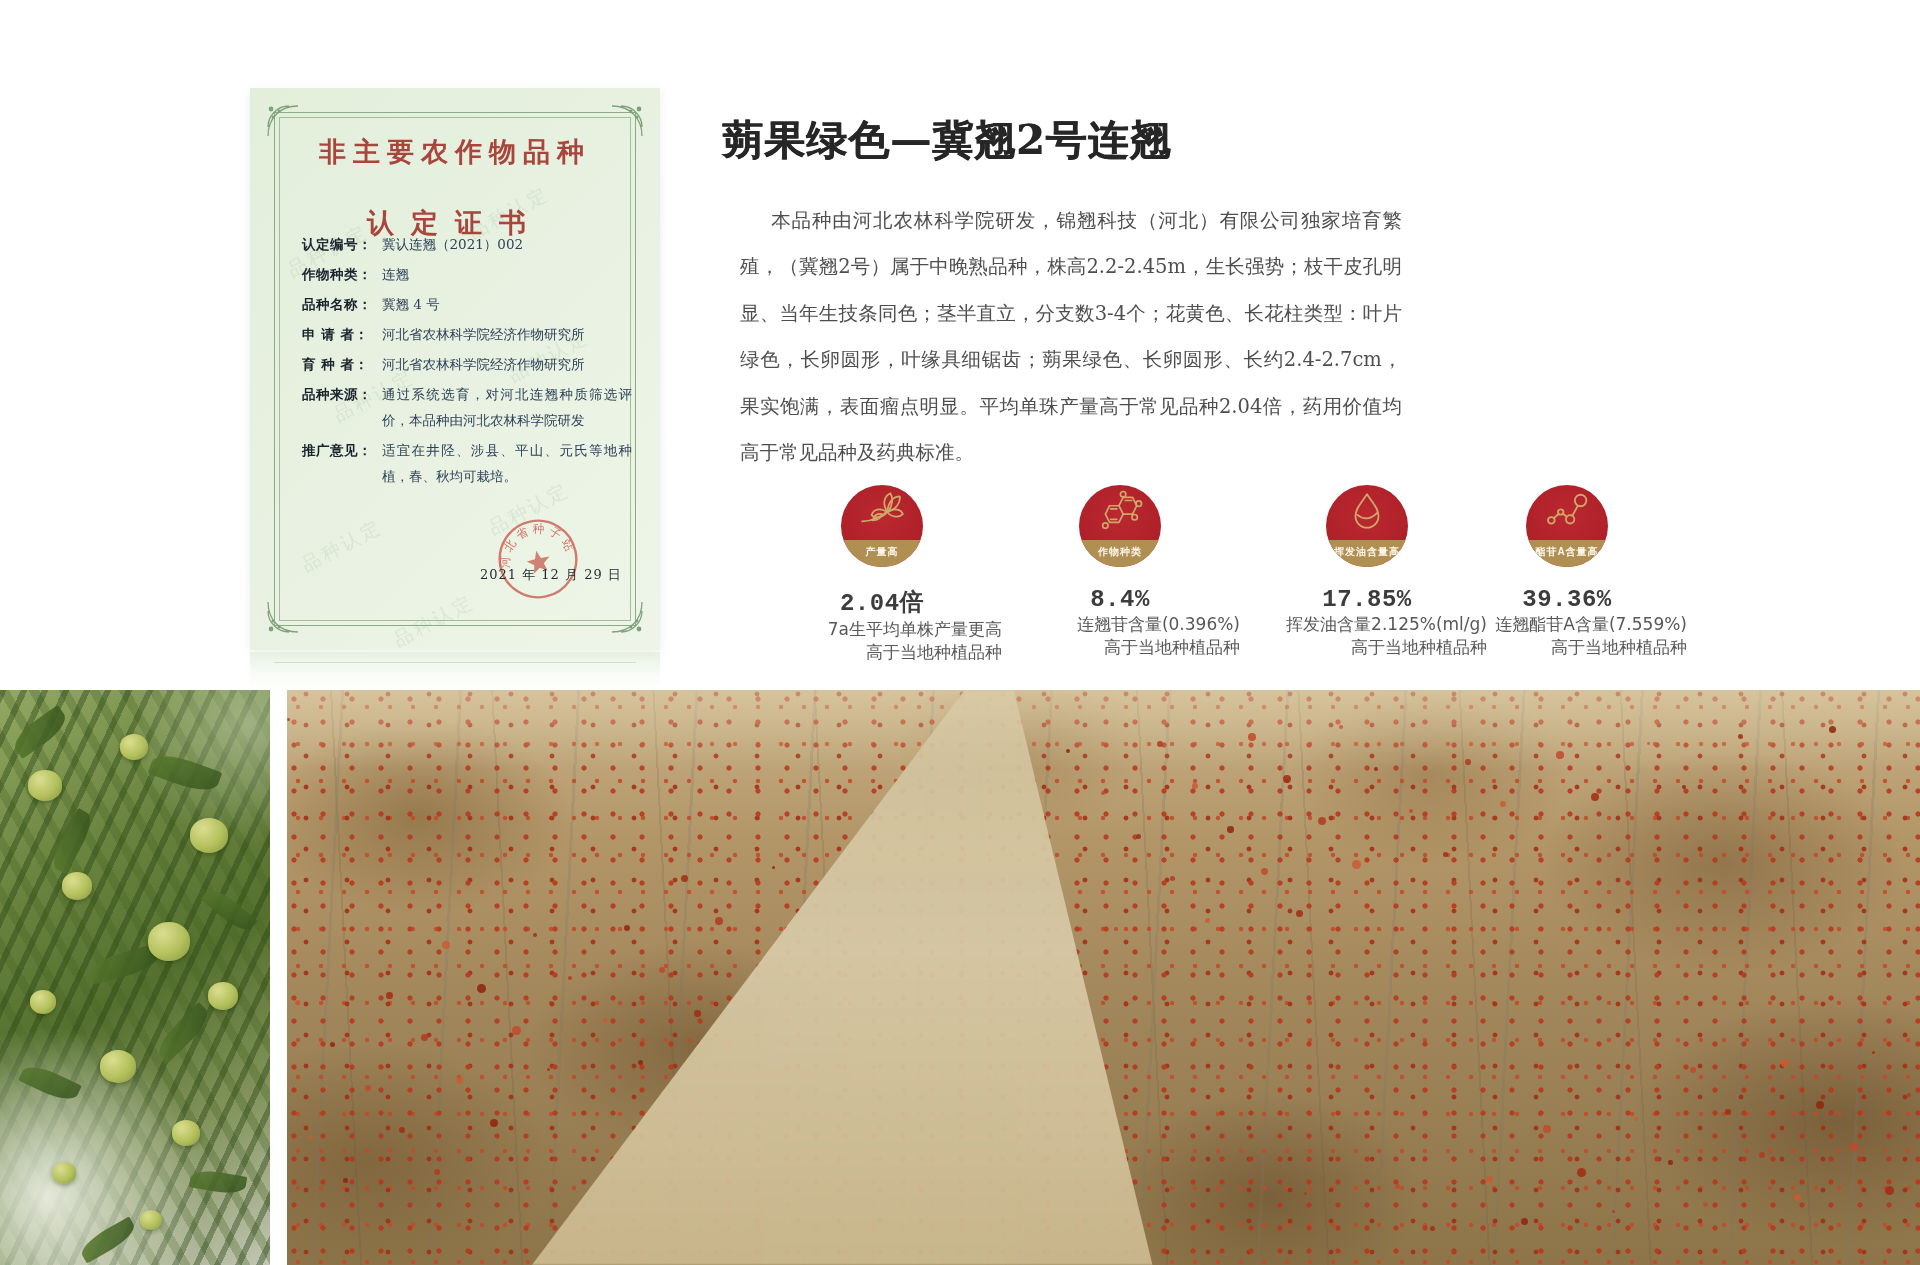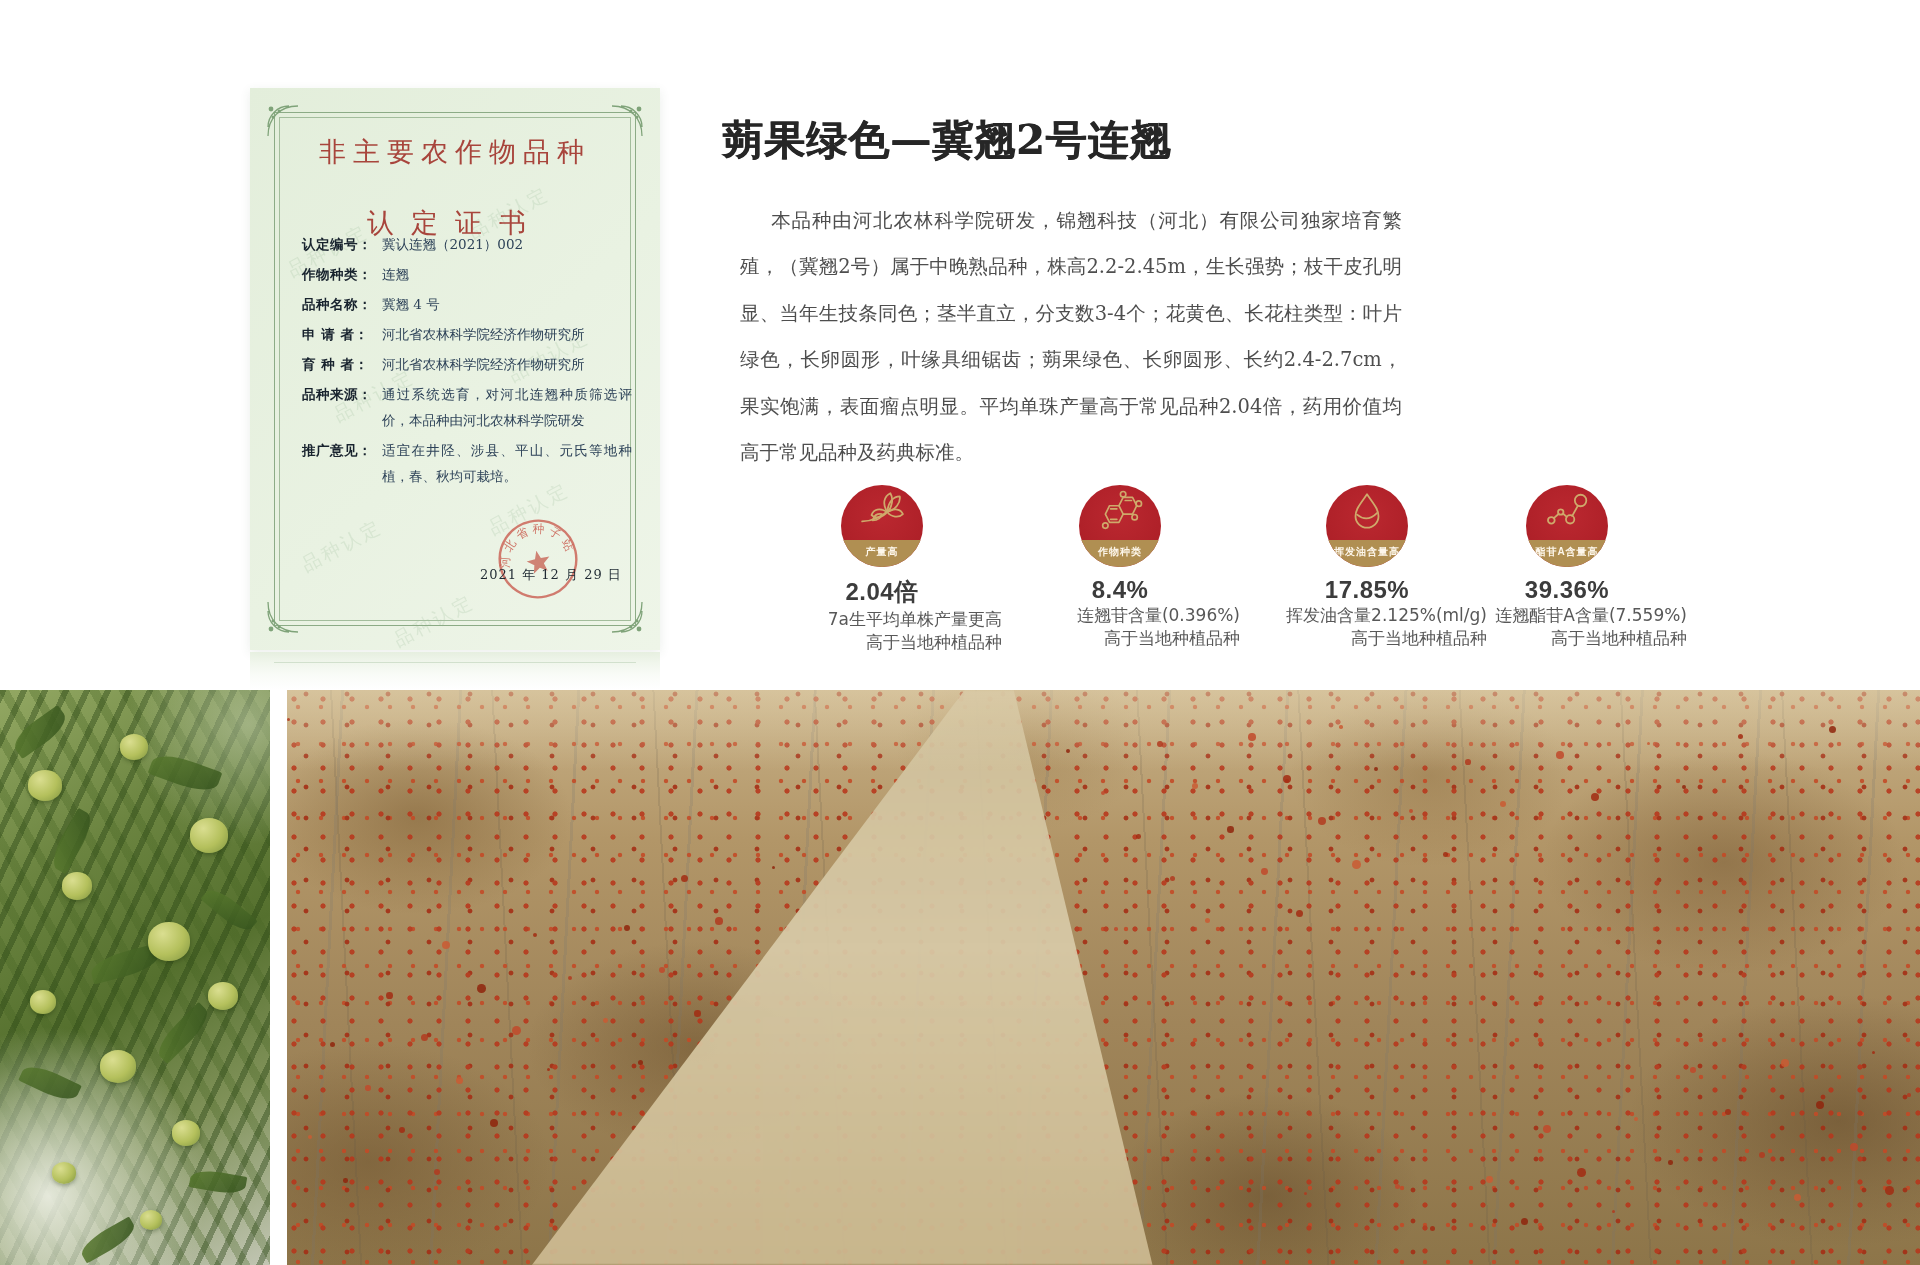--- a/index.html
+++ b/index.html
@@ -14,21 +14,21 @@
   .cert-border-inner{position:absolute;inset:29px;border:1px solid #a3bd9c;pointer-events:none;}
   .cert-corner{position:absolute;width:38px;height:38px;color:#7fa379;}
   .cert-corner.tl{left:14px;top:14px;}
   .cert-corner.tr{right:14px;top:14px;transform:rotate(90deg);}
   .cert-corner.br{right:14px;bottom:14px;transform:rotate(180deg);}
   .cert-corner.bl{left:14px;bottom:14px;transform:rotate(270deg);}
   .cert-watermark span{position:absolute;transform:rotate(-28deg);
     color:rgba(125,165,125,.16);font-size:19px;letter-spacing:3px;
     font-family:"DejaVu Serif",serif;white-space:nowrap;}
   .cert-title{position:absolute;left:0;width:100%;text-align:center;color:#a8453c;
-    font-family:"DejaVu Serif",serif;font-weight:normal;font-size:27px;}
+    font-family:"DejaVu Serif",serif;font-weight:bold;font-size:27px;}
   .cert-title.l1{top:46px;letter-spacing:7px;}
   .cert-title.l2{top:117px;letter-spacing:17px;}
   .cert-fields{position:absolute;left:52px;top:143px;width:330px;}
   .cert-field{display:flex;font-family:"DejaVu Serif",serif;font-size:13.5px;
     line-height:26px;margin-bottom:4px;}
   .cert-field .lbl{width:80px;flex:none;color:#18232e;font-weight:bold;letter-spacing:.5px;}
   .cert-field .val{flex:1;color:#2d4258;text-align:justify;}
   .cert-seal{position:absolute;left:246px;top:429px;width:84px;height:84px;
     transform:rotate(-12deg);opacity:.88;}
   .cert-date{position:absolute;left:230px;top:478px;white-space:nowrap;
@@ -46,21 +46,21 @@
     font-family:"DejaVu Serif",serif;font-size:19.5px;line-height:46.5px;color:#4e4e4e;
     text-align:justify;text-indent:1.6em;}
 
   .badge{position:absolute;top:485px;width:240px;text-align:center;}
   .badge.b1{left:762px;} .badge.b2{left:1000px;} .badge.b3{left:1247px;} .badge.b4{left:1447px;}
   .badge-circle{width:82px;height:82px;margin:0 auto;border-radius:50%;position:relative;
     overflow:hidden;background:radial-gradient(circle at 50% 38%,#bb2830 0%,#ae2028 70%,#9e1b22 100%);}
   .badge-icon{position:absolute;left:50%;top:4px;transform:translateX(-50%);}
   .badge-ribbon{position:absolute;left:0;right:0;bottom:0;height:27px;background:#b08f52;
     color:#fdf6ea;font-size:10px;line-height:23px;letter-spacing:1px;font-weight:bold;}
-  .badge-value{margin-top:9px;font-family:Liberation Sans, sans-serif;font-weight:bold;
+  .badge-value{margin-top:19px;font-family:Liberation Mono, monospace;font-weight:bold;
     font-size:24px;color:#3c3c3c;letter-spacing:.5px;}
   .badge-desc{font-family:"DejaVu Sans",sans-serif;font-size:17px;line-height:22.5px;color:#585858;text-align:right;}
 
   
   .photo-left{position:absolute;left:0;top:690px;width:270px;height:575px;overflow:hidden;
     background:linear-gradient(150deg,#93a863 0%,#6b8440 28%,#55702e 52%,#7f9158 74%,#c2c6b4 100%);}
   .photo-left .streaks{position:absolute;inset:0;
     background:repeating-linear-gradient(115deg,rgba(38,66,18,.40) 0 6px,rgba(0,0,0,0) 6px 19px),
                repeating-linear-gradient(60deg,rgba(70,100,35,.30) 0 9px,rgba(0,0,0,0) 9px 26px);}
   .photo-left .haze{position:absolute;inset:0;

